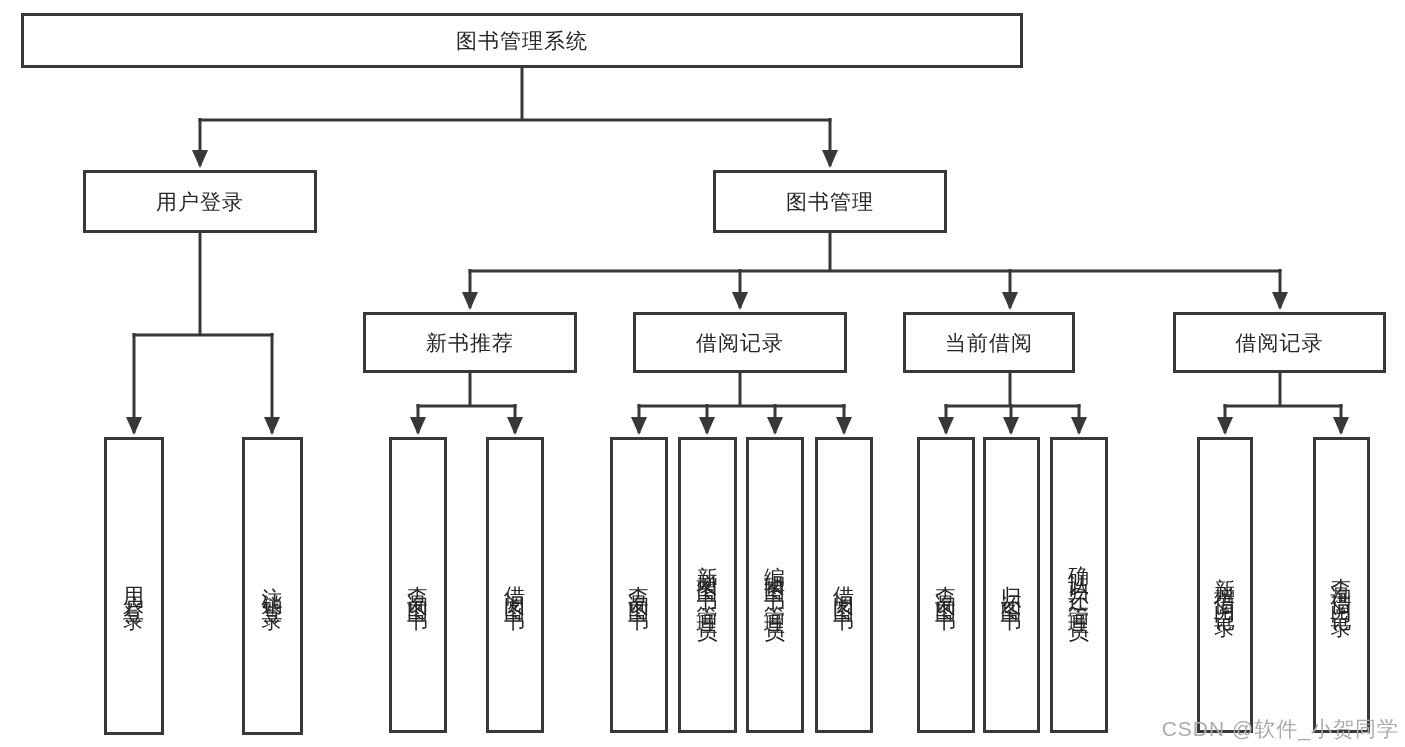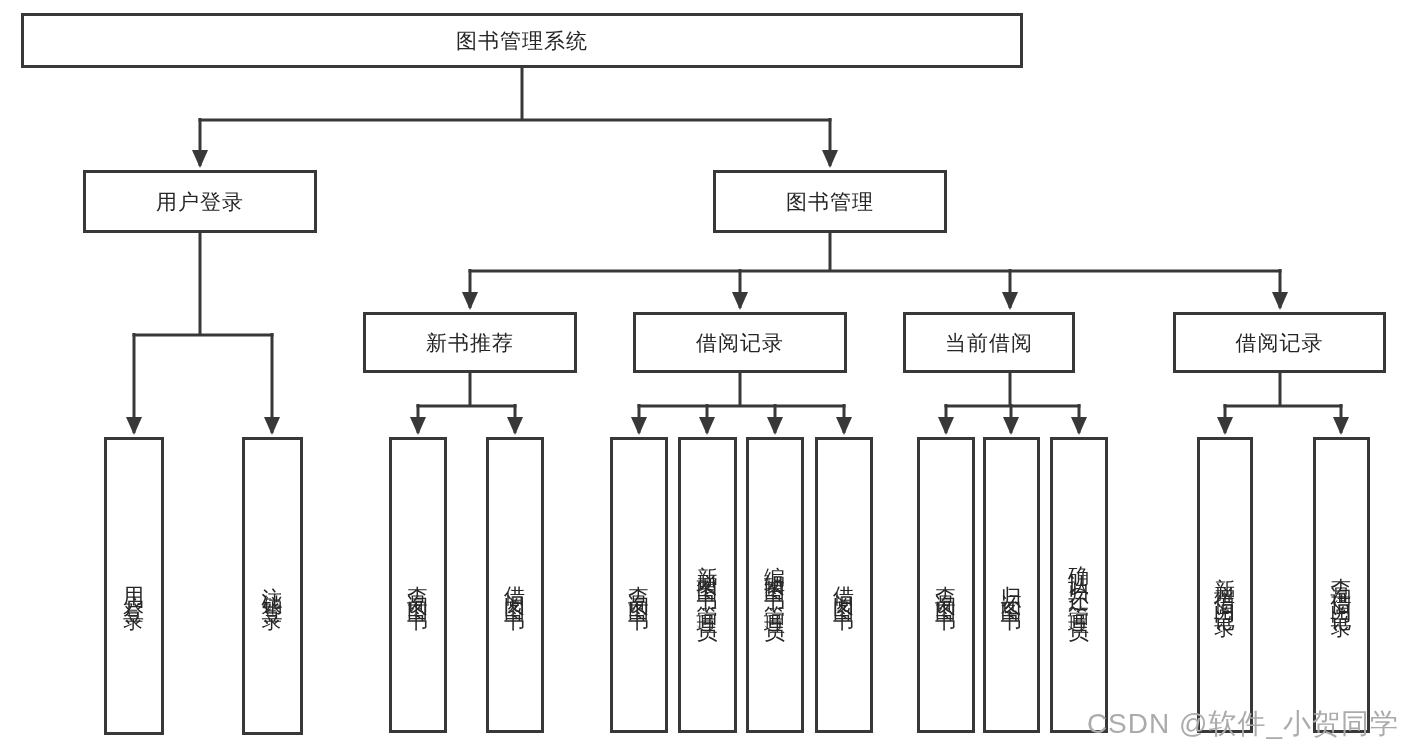--- a/index.html
+++ b/index.html
@@ -57,21 +57,21 @@
     writing-mode:vertical-rl;
     text-orientation:mixed;
     font-size:21px;
     letter-spacing:8px;
     line-height:1;
   }
   .watermark{
     position:absolute;
     right:6px;
     bottom:4px;
-    font-size:28px;
+    font-size:21px;
     color:var(--watermark);
     letter-spacing:1px;
     white-space:nowrap;
   }
 </style>
 </head>
 <body>
 
 <div class="canvas">
 

